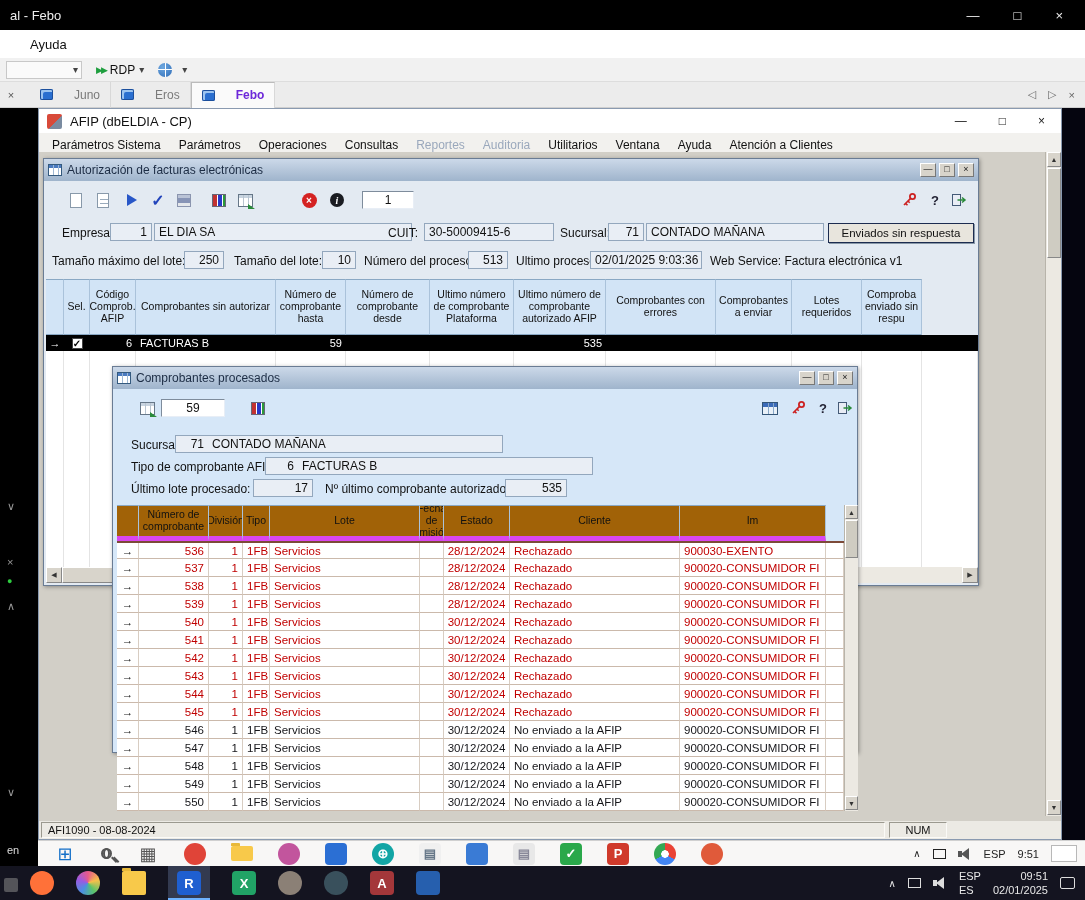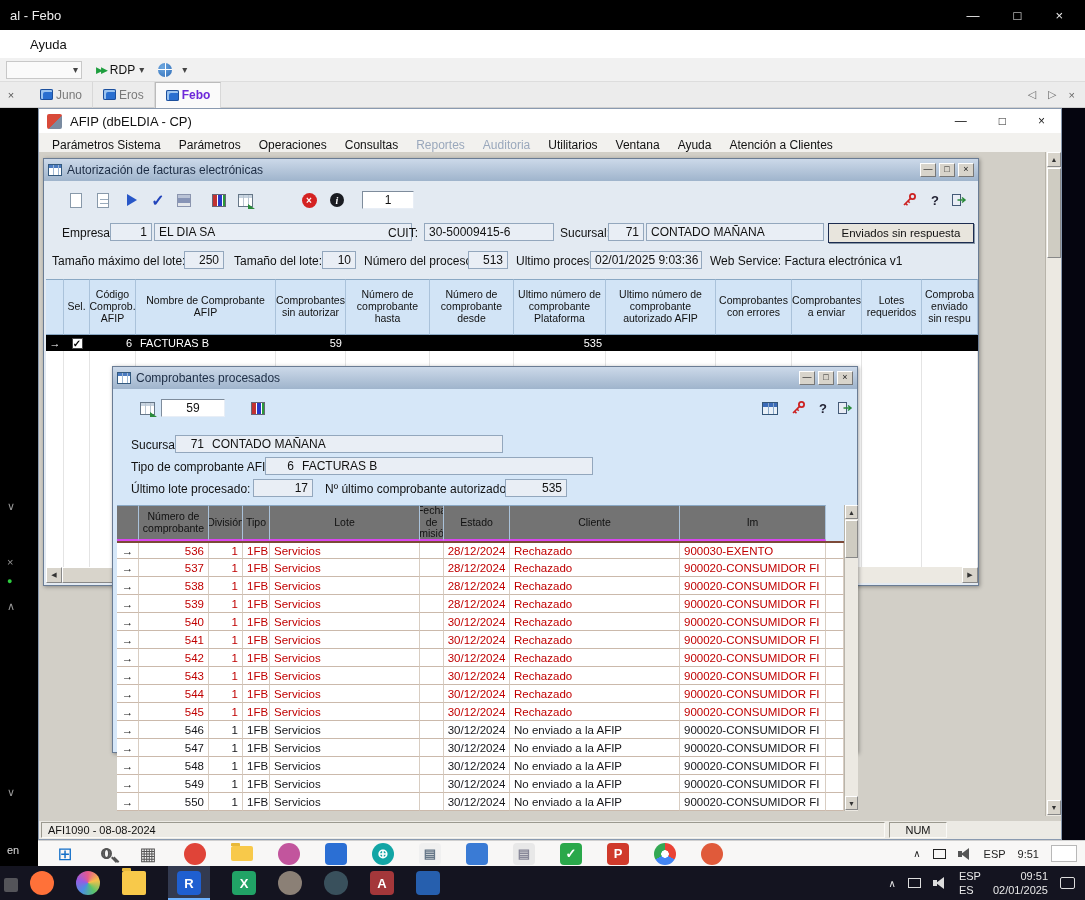--- a/index.html
+++ b/index.html
@@ -18,21 +18,21 @@
   .rdpgrp { display:flex; align-items:center; gap:4px; padding:0 4px; }
   .rdparrows { color:#1e9e3e; font-size:9px; letter-spacing:-2px; }
   .dd { font-size:10px; color:#444; }
   .globe { width:14px; height:14px; border-radius:50%;
      background: linear-gradient(#fff,#fff) center/100% 1px no-repeat,
                  linear-gradient(#fff,#fff) center/1px 100% no-repeat,
                  radial-gradient(circle at 35% 30%, #6fa8e0, #2f6db8); }
   .tabsrow { position:absolute; left:0; top:82px; width:1085px; height:26px; background:#ececec; border-bottom:1px solid #cfcfcf; display:flex; align-items:center; }
   .tclose { width:22px; height:26px; display:flex; align-items:center; justify-content:center; color:#555; font-size:11px; }
   .tabwrap { display:flex; height:26px; margin-left:8px; }
-  .tab { display:flex; align-items:center; gap:3px; padding:0 10px; font-size:12px; color:#7a7a7a; height:26px; border-right:1px solid #d8d8d8; }
+  .tab { display:flex; align-items:center; gap:21px; padding:0 10px; font-size:12px; color:#7a7a7a; height:26px; border-right:1px solid #d8d8d8; }
   .tab.act { background:#fafafa; color:#6d28d9; font-weight:bold; border-top:1px solid #bbb; border-left:1px solid #bbb; }
   .tabic { width:13px; height:11px; background:#2a6fd0; border-radius:2px; box-shadow: inset 0 0 0 1px #1c4f9c, inset 3px 3px 0 #9cc4f0; }
   .tnav { margin-left:auto; display:flex; gap:12px; padding-right:10px; color:#666; font-size:11px; align-items:center; height:26px; }
 
   
   .lstrip { position:absolute; left:0; top:108px; width:38px; height:758px; background:#000; color:#9a9a9a; font-size:11px; }
   .lstrip > div { position:absolute; left:7px; }
   .rstrip { position:absolute; left:1062px; top:108px; width:23px; height:733px; background:#05050f; }
 
   
@@ -102,21 +102,21 @@
   .cb { width:11px; height:11px; background:#fff; border:1px solid #444; color:#000; font-size:10px; line-height:9px; text-align:center; font-weight:bold; }
   .agrid-body { top:192px; height:216px; background:#fff; }
   .aec { border-right:1px solid #e4e4e4; }
   .hscroll { position:absolute; left:2px; top:408px; width:932px; height:16px; background:#ece9e2; }
   .hsb { position:absolute; top:0; width:16px; height:16px; background:#d8d4cb; border:1px solid; border-color:#fff #888 #888 #fff; font-size:7px; color:#333; display:flex; align-items:center; justify-content:center; }
   .hthumb { position:absolute; left:16px; top:0; width:690px; height:16px; background:#d8d4cb; border:1px solid; border-color:#fff #888 #888 #fff; }
 
   
   .procwin { left:73px; top:214px; width:746px; height:387px; background:#d6e7f8; z-index:5; }
   .pgrid-head { position:absolute; left:4px; top:138px; width:727px; height:36px; display:grid; grid-template-columns:22px 70px 34px 27px 150px 24px 66px 170px 146px 18px; }
-  .phc { background:#737373; border-right:1px solid #aac2da; border-bottom:2px solid #d946ef; border-top:1px solid #8aa8c4; font-size:10.5px; line-height:1.12; display:flex; align-items:center; justify-content:center; text-align:center; padding:1px; overflow:hidden; }
+  .phc { background:#a16207; border-right:1px solid #aac2da; border-bottom:5px solid #d946ef; border-top:1px solid #8aa8c4; font-size:10.5px; line-height:1.12; display:flex; align-items:center; justify-content:center; text-align:center; padding:1px; overflow:hidden; }
   .pgrid-body { position:absolute; left:4px; top:174px; width:727px; height:270px; background:#fff; }
   .prow { display:grid; grid-template-columns:22px 70px 34px 27px 150px 24px 66px 170px 146px 18px; height:18px; font-size:11.5px; }
   .prow.first { border-top:2px solid #7c4a38; }
   .prow.red { color:#c00000; }
   .prow.blk { color:#16161a; }
   .pc { display:flex; align-items:center; padding:0 4px; border-right:1px solid #d8cdc2; border-bottom:1px solid #cbb9ab; overflow:hidden; white-space:nowrap; }
   .pc.ind { color:#111; justify-content:center; padding:0; font-weight:bold; }
   .pc.ar { justify-content:flex-end; }
   .pc.ac2 { justify-content:center; }
   .pc.al { justify-content:flex-start; }
@@ -306,21 +306,20 @@
         <span class="lbl" style="left:320px;top:3px">Número del proceso:</span>
         <span class="fld fr" style="left:424px;top:0;width:40px">513</span>
         <span class="lbl" style="left:472px;top:3px">Ultimo proceso:</span>
         <span class="fld" style="left:546px;top:0;width:112px">02/01/2025 9:03:36</span>
         <span class="lbl" style="left:666px;top:3px">Web Service: Factura electrónica v1</span>
       </div>
       <div class="agrid-head">
           <div class="ahc"></div>
           <div class="ahc">Sel.</div>
           <div class="ahc">Código Comprob. AFIP</div>
-          <div class="ahc">Nombre de Comprobante AFIP</div>
           <div class="ahc">Comprobantes sin autorizar</div>
           <div class="ahc">Número de comprobante hasta</div>
           <div class="ahc">Número de comprobante desde</div>
           <div class="ahc">Ultimo número de comprobante Plataforma</div>
           <div class="ahc">Ultimo número de comprobante autorizado AFIP</div>
           <div class="ahc">Comprobantes con errores</div>
           <div class="ahc">Comprobantes a enviar</div>
           <div class="ahc">Lotes requeridos</div>
           <div class="ahc">Comproba enviado sin respu</div>
         </div>

